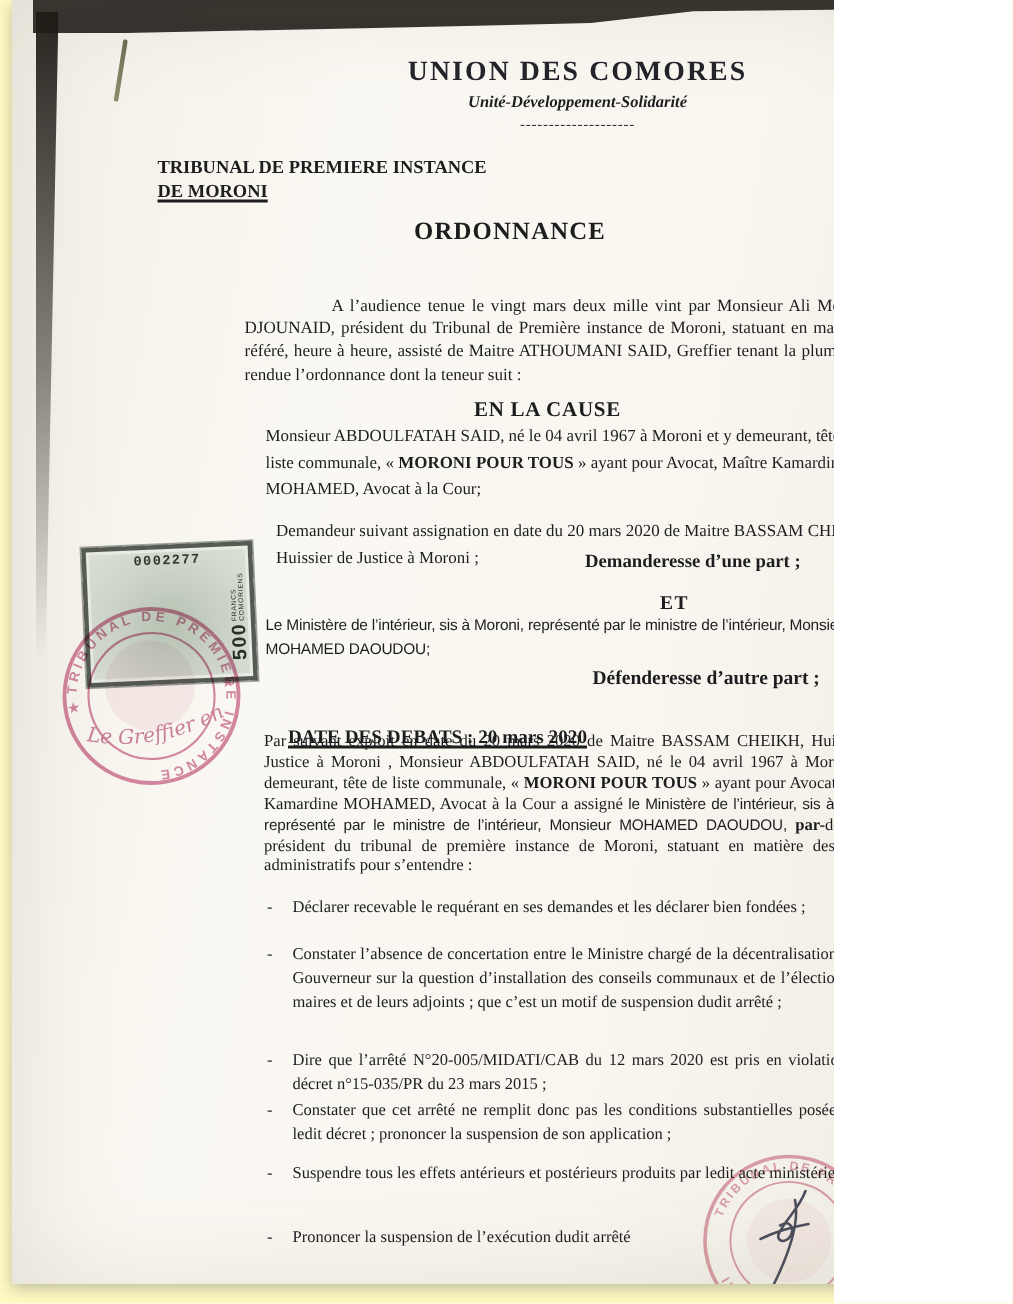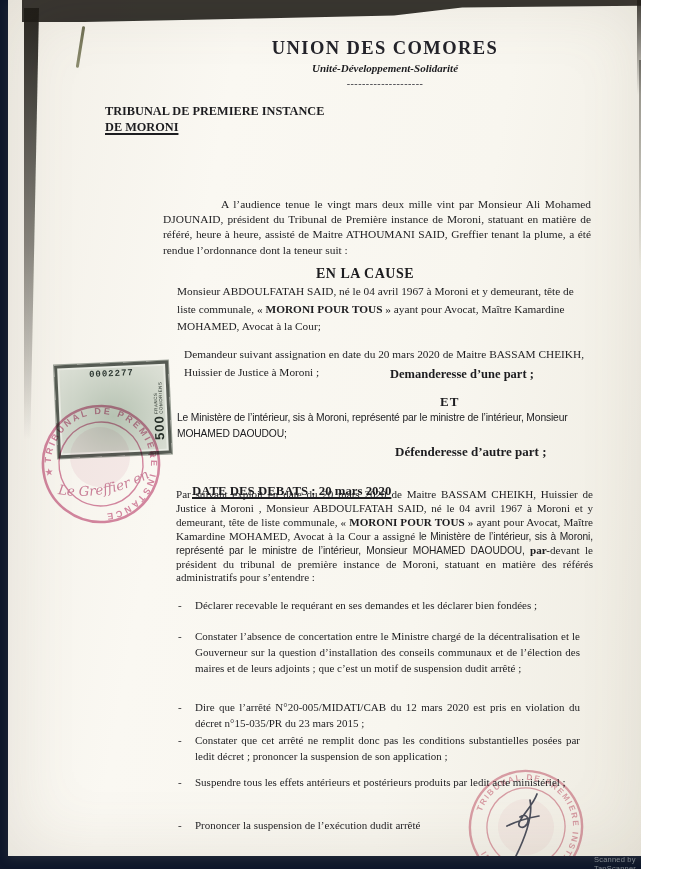--- a/index.html
+++ b/index.html
@@ -1,18 +1,18 @@
 <!DOCTYPE html>
 <html><head>
 <meta charset="utf-8">
 <style>
   html,body{margin:0;padding:0;}
   .scene{
-    position:relative; width:641px; height:869px;
-    background:#0f172a; overflow:hidden;
+    position:relative; width:556px; height:869px;
+    background:#fef9c3; overflow:hidden;
     font-family:"Liberation Serif","DejaVu Serif",serif;
     color:#1d1d20;
   }
   .paper{
     position:absolute; left:8px; top:0; width:641px; height:856px;
     background:linear-gradient(100deg,#f2efe7 0%,#faf8f2 30%,#f8f6ef 65%,#eeebe1 100%);
     border-right:1px solid #b9bdc0;
     box-shadow:0 3px 9px rgba(70,76,84,.35);
     overflow:hidden;
   }
@@ -113,20 +113,21 @@
 
     <div class="abs ctr country">UNION DES COMORES</div>
     <div class="abs ctr motto">Unité-Développement-Solidarité</div>
     <div class="abs ctr dashes">--------------------</div>
 
     <div class="abs court">
       <div class="l1">TRIBUNAL DE PREMIERE INSTANCE</div>
       <div class="l2"><span class="u">DE MORONI</span></div>
     </div>
 
+    <div class="abs ctr doc-title">ORDONNANCE</div>
 
 
     <p class="abs intro">A l’audience tenue le vingt mars deux mille vint par Monsieur Ali Mohamed DJOUNAID, président du Tribunal de Première instance de Moroni, statuant en matière de référé, heure à heure, assisté de Maitre ATHOUMANI SAID, Greffier tenant la plume, a été rendue l’ordonnance dont la teneur suit :</p>
 
     <div class="abs ctr cause-heading">EN LA CAUSE</div>
 
     <p class="abs plaintiff"><span>Monsieur ABDOULFATAH SAID, né le 04 avril 1967 à Moroni et y demeurant, tête de liste communale, « </span><span class="b">MORONI POUR TOUS</span><span> » ayant pour Avocat, Maître Kamardine MOHAMED, Avocat à la Cour;</span></p>
 
     <p class="abs summons">Demandeur suivant assignation en date du 20 mars 2020 de Maitre BASSAM CHEIKH, Huissier de Justice à Moroni ;</p>
 

